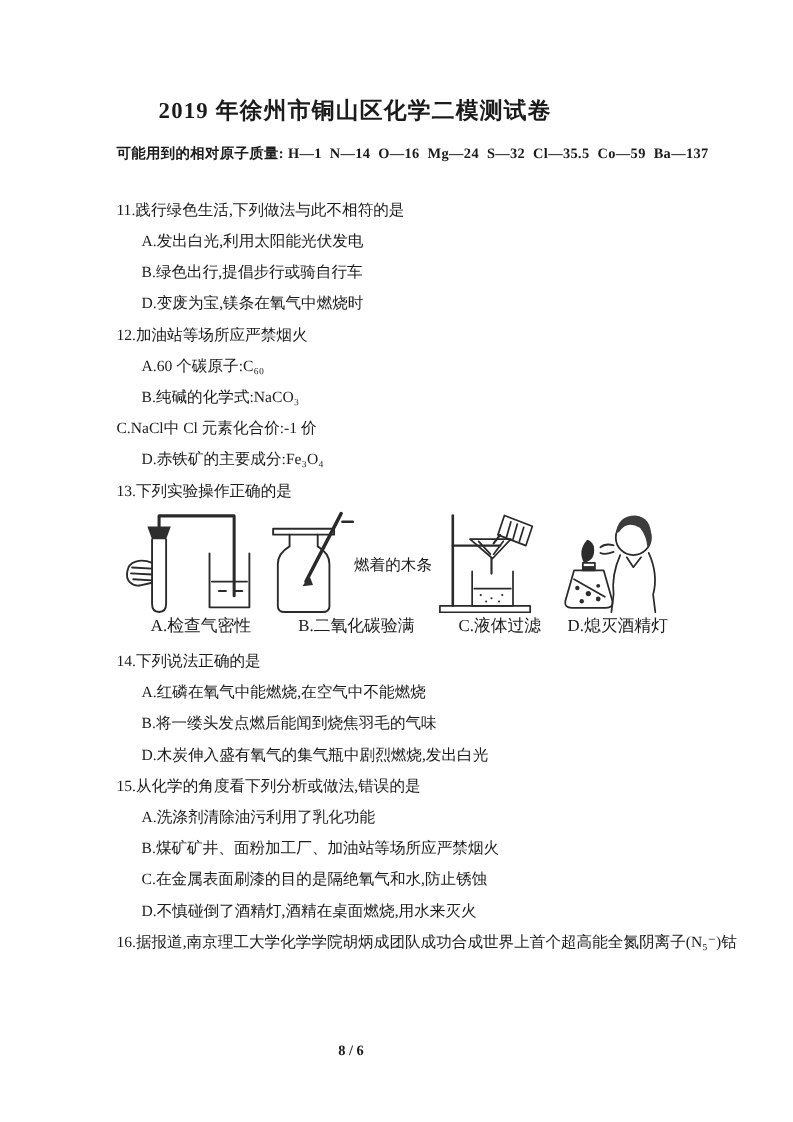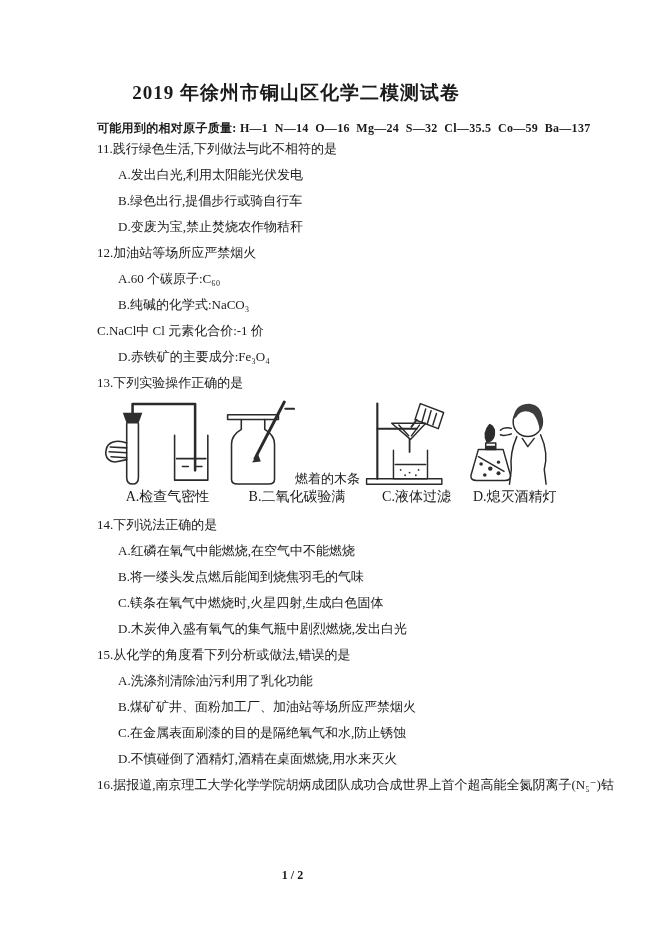--- a/index.html
+++ b/index.html
@@ -11,35 +11,35 @@
   .page{
     box-sizing:border-box;width:585px;height:935px;
     padding:80px 60px 0 97px;position:relative;
   }
   .title{
     font-size:19px;font-weight:bold;text-align:center;
     margin:0 30px 14px 0;line-height:26px;letter-spacing:1px;
   }
   .atomic{
     font-size:12px;font-weight:bold;line-height:16px;
-    margin-bottom:4px;white-space:pre;letter-spacing:.3px;
+    margin-bottom:30px;white-space:pre;letter-spacing:.3px;
   }
   .section-heading{
     font-size:15px;font-weight:bold;line-height:18px;margin-bottom:12px;
   }
   .stem{font-size:13px;line-height:17px;margin-bottom:9px;}
   .opt{font-size:13px;line-height:17px;margin:0 0 9px 21px;}
   .opt.flush{margin-left:0;}
   .nowrap{white-space:nowrap;}
   .figure-row{
     display:flex;justify-content:space-between;align-items:flex-start;
     margin:2px 4px 10px 4px;height:106px;
   }
   .figure{display:flex;flex-direction:column;align-items:center;}
-  .figure .art{display:flex;align-items:flex-end;position:relative;}
+  .figure .art{display:flex;align-items:center;position:relative;}
   .figure .caption{font-size:14px;line-height:18px;margin-top:2px;white-space:nowrap;margin-left:21px;}
   .figure svg{display:block;}
   .annotation{font-size:13px;line-height:14px;margin-top:3px;white-space:nowrap;}
   .page-number{
     position:absolute;left:0;right:0;bottom:52px;
     text-align:center;font-size:12px;font-weight:bold;
   }
   .ink{stroke:#2a2a2a;fill:none;stroke-width:1.6;stroke-linecap:round;stroke-linejoin:round;}
   .ink-thick{stroke:#2a2a2a;fill:none;stroke-width:2.6;stroke-linecap:round;stroke-linejoin:round;}
   .fill-dark{fill:#2e2e2e;stroke:none;}
@@ -53,21 +53,21 @@
 
   <div class="atomic">可能用到的相对原子质量: H—1  N—14  O—16  Mg—24  S—32  Cl—35.5  Co—59  Ba—137</div>
 
 
   <div>
     <div class="stem">
       <span>11.</span><span>践行绿色生活,下列做法与此不相符的是</span>
     </div>
     <div class="opt"><span>A.</span><span>发出白光,利用太阳能光伏发电</span></div>
     <div class="opt"><span>B.</span><span>绿色出行,提倡步行或骑自行车</span></div>
-    <div class="opt"><span>D.</span><span>变废为宝,禁止焚烧农作物秸秆</span></div>
+    <div class="opt"><span>D.</span><span>变废为宝,镁条在氧气中燃烧时</span></div>
   </div>
 
   <div>
     <div class="stem">
       <span>12.</span><span>加油站等场所应严禁烟火</span>
     </div>
     <div class="opt"><span>A.</span><span>60 个碳原子:C₆₀</span></div>
     <div class="opt"><span>B.</span><span>纯碱的化学式:NaCO₃</span></div>
     <div class="opt flush"><span>C.</span><span>NaCl中 Cl 元素化合价:-1 价</span></div>
     <div class="opt"><span>D.</span><span>赤铁矿的主要成分:Fe₃O₄</span></div>
@@ -159,35 +159,34 @@
 
     </div>
   </div>
 
   <div>
     <div class="stem">
       <span>14.</span><span>下列说法正确的是</span>
     </div>
     <div class="opt"><span>A.</span><span>红磷在氧气中能燃烧,在空气中不能燃烧</span></div>
     <div class="opt"><span>B.</span><span>将一缕头发点燃后能闻到烧焦羽毛的气味</span></div>
-    <div class="opt"><span>C.</span><span>镁条在氧气中燃烧时,火星四射,生成白色固体</span></div>
     <div class="opt"><span>D.</span><span>木炭伸入盛有氧气的集气瓶中剧烈燃烧,发出白光</span></div>
   </div>
 
   <div>
     <div class="stem">
       <span>15.</span><span>从化学的角度看下列分析或做法,错误的是</span>
     </div>
     <div class="opt"><span>A.</span><span>洗涤剂清除油污利用了乳化功能</span></div>
     <div class="opt"><span>B.</span><span>煤矿矿井、面粉加工厂、加油站等场所应严禁烟火</span></div>
     <div class="opt"><span>C.</span><span>在金属表面刷漆的目的是隔绝氧气和水,防止锈蚀</span></div>
     <div class="opt"><span>D.</span><span>不慎碰倒了酒精灯,酒精在桌面燃烧,用水来灭火</span></div>
   </div>
 
   <div>
     <div class="stem nowrap">
       <span>16.</span><span>据报道,南京理工大学化学学院胡炳成团队成功合成世界上首个超高能全氮阴离子(N₅⁻)钴</span>
     </div>
   </div>
 
-  <div class="page-number">1 / 2</div>
+  <div class="page-number">8 / 6</div>
 
 </div>
 
 </body></html>

